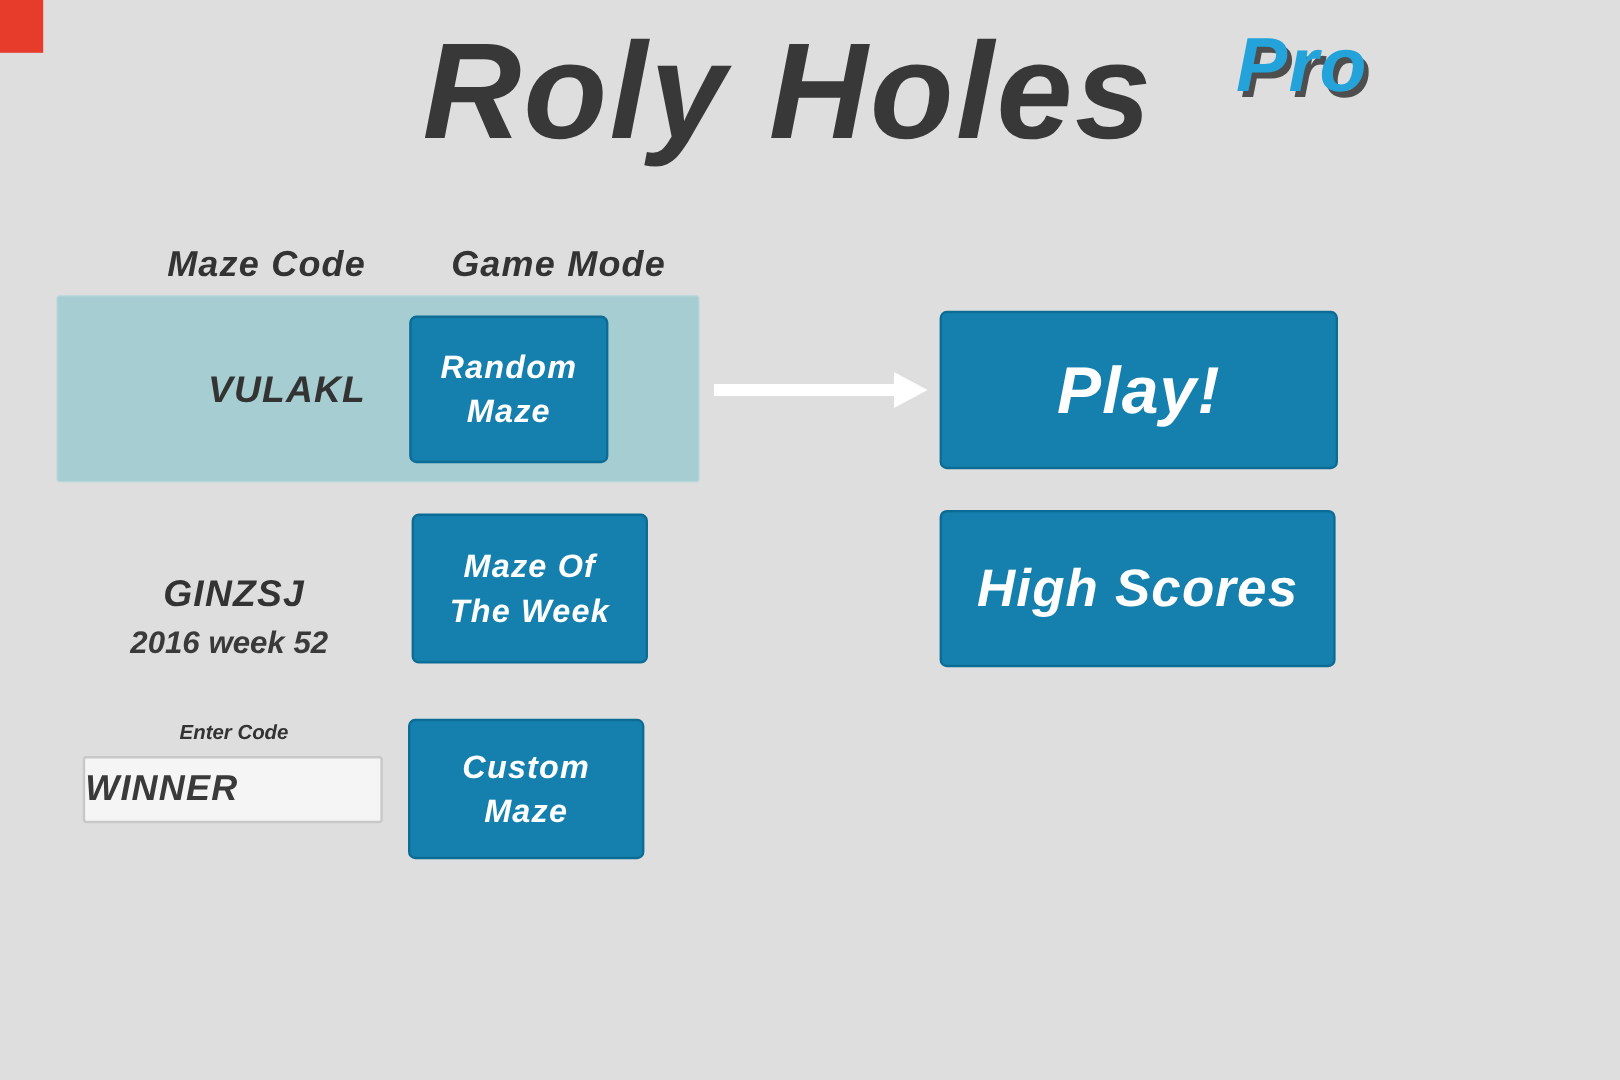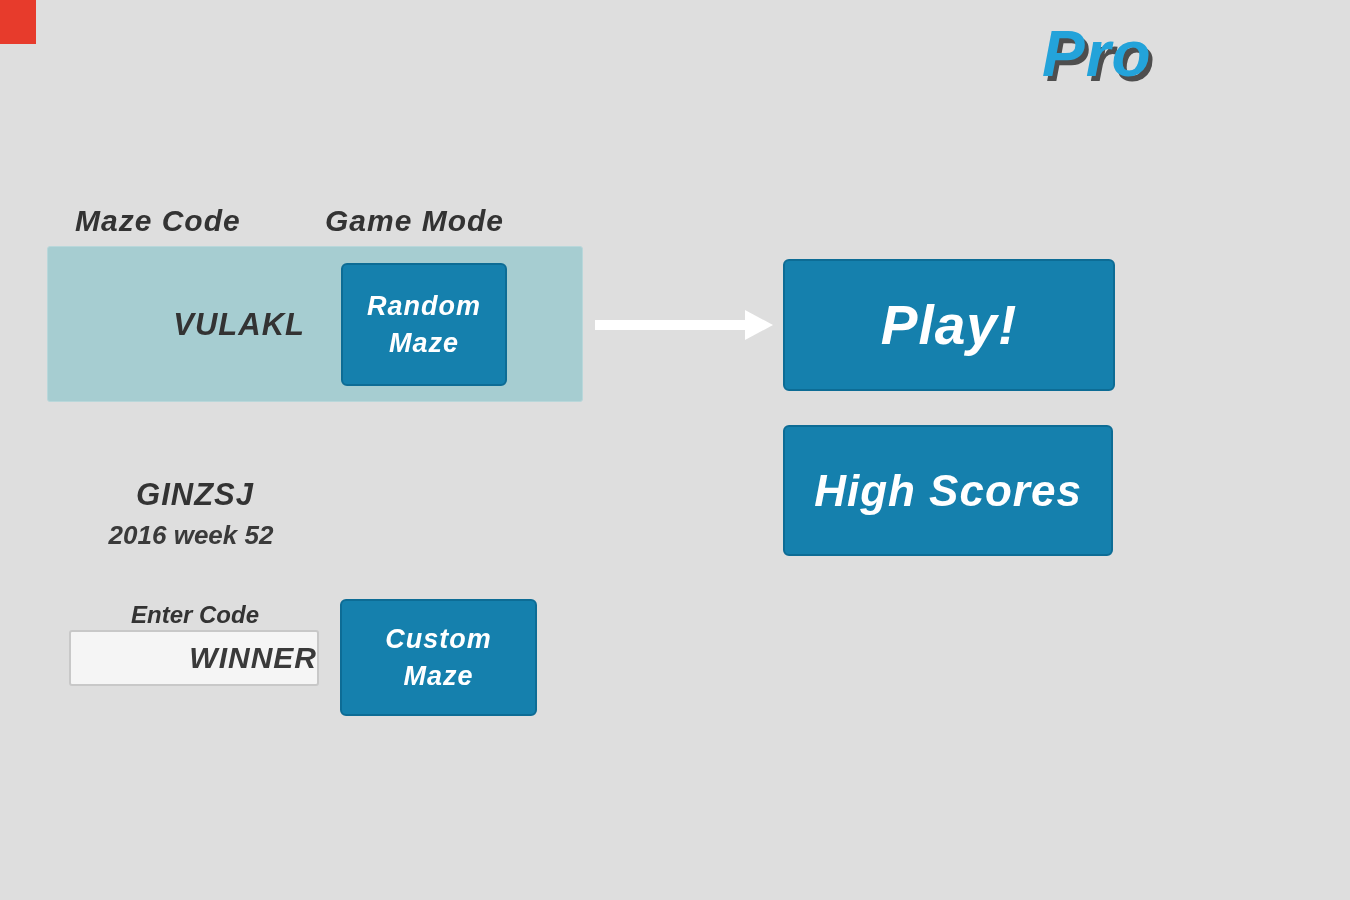--- a/index.html
+++ b/index.html
@@ -29,26 +29,25 @@
     color:#383838;
     white-space:nowrap;
   }
   .pro-badge{
     left:1030px;top:22px;
     font-size:64px;
     line-height:1;
     color:#23a3da;
     text-shadow:4px 5px 0 #4e4e4e;
     letter-spacing:1px;
-    margin-left:12px;
   }
   .col-header{
     top:204px;width:230px;
     font-size:30px;color:#333;
-    text-align:left;
+    text-align:right;
     letter-spacing:1px;
     white-space:nowrap;
   }
   .col-header.maze{left:75px;}
   .col-header.mode{left:325px;}
   .select-panel{
     left:47px;top:246px;width:534px;height:154px;
     background:#a6cdd1;
     border:1px solid #b9d7da;
     border-radius:3px;
@@ -59,21 +58,21 @@
     letter-spacing:1px;white-space:nowrap;
   }
   .code-vulakl{left:75px;top:307px;text-align:right;}
   .code-ginzsj{left:80px;top:477px;}
   .code-subtitle{
     left:76px;top:520px;width:230px;text-align:center;
     font-size:26px;color:#3a3a3a;white-space:nowrap;
   }
   .enter-code-label{
     left:80px;top:601px;width:230px;text-align:center;
-    font-size:24px;color:#333;white-space:nowrap;
+    font-size:17px;color:#333;white-space:nowrap;
   }
   .btn{
     display:flex;flex-direction:column;
     align-items:center;justify-content:center;
     background:#1580ad;
     border:2px solid #0d6c95;
     border-radius:6px;
     color:#ffffff;
     box-sizing:border-box;
     cursor:pointer;
@@ -90,32 +89,35 @@
   .arrow{left:595px;top:310px;width:180px;height:30px;}
   .code-input{
     left:69px;top:630px;width:250px;height:56px;
     box-sizing:border-box;
     background:#f5f5f5;
     border:2px solid #c8c8c8;
     border-radius:3px;
     font-family:"Liberation Sans", sans-serif;
     font-style:italic;font-weight:bold;
     font-size:30px;color:#3a3a3a;
-    text-align:right;
+    text-align:left;
     letter-spacing:1px;
     padding:0;
   }
 </style>
 </head>
 <body>
 
 <div class="stage">
 
   <div class="abs rec-marker"></div>
 
+  <h1 class="abs game-title">
+    <span>Roly Holes</span>
+  </h1>
   <div class="abs pro-badge">
     <span>Pro</span>
   </div>
 
   <div class="abs col-header maze">Maze Code</div>
   <div class="abs col-header mode">Game Mode</div>
 
   <div class="abs select-panel"></div>
 
   <div class="abs maze-code-text code-vulakl">VULAKL</div>
@@ -134,20 +136,24 @@
     <span>Play!</span>
   </div>
 
   <div class="abs btn btn-scores">
     <span>High Scores</span>
   </div>
 
   <div class="abs maze-code-text code-ginzsj">GINZSJ</div>
   <div class="abs code-subtitle">2016 week 52</div>
 
+  <div class="abs btn btn-mode btn-week">
+    <span>Maze Of</span>
+    <span>The Week</span>
+  </div>
 
   <div class="abs enter-code-label">Enter Code</div>
 
   <input class="abs code-input" value="WINNER" style="">
 
   <div class="abs btn btn-mode btn-custom">
     <span>Custom</span>
     <span>Maze</span>
   </div>
 

